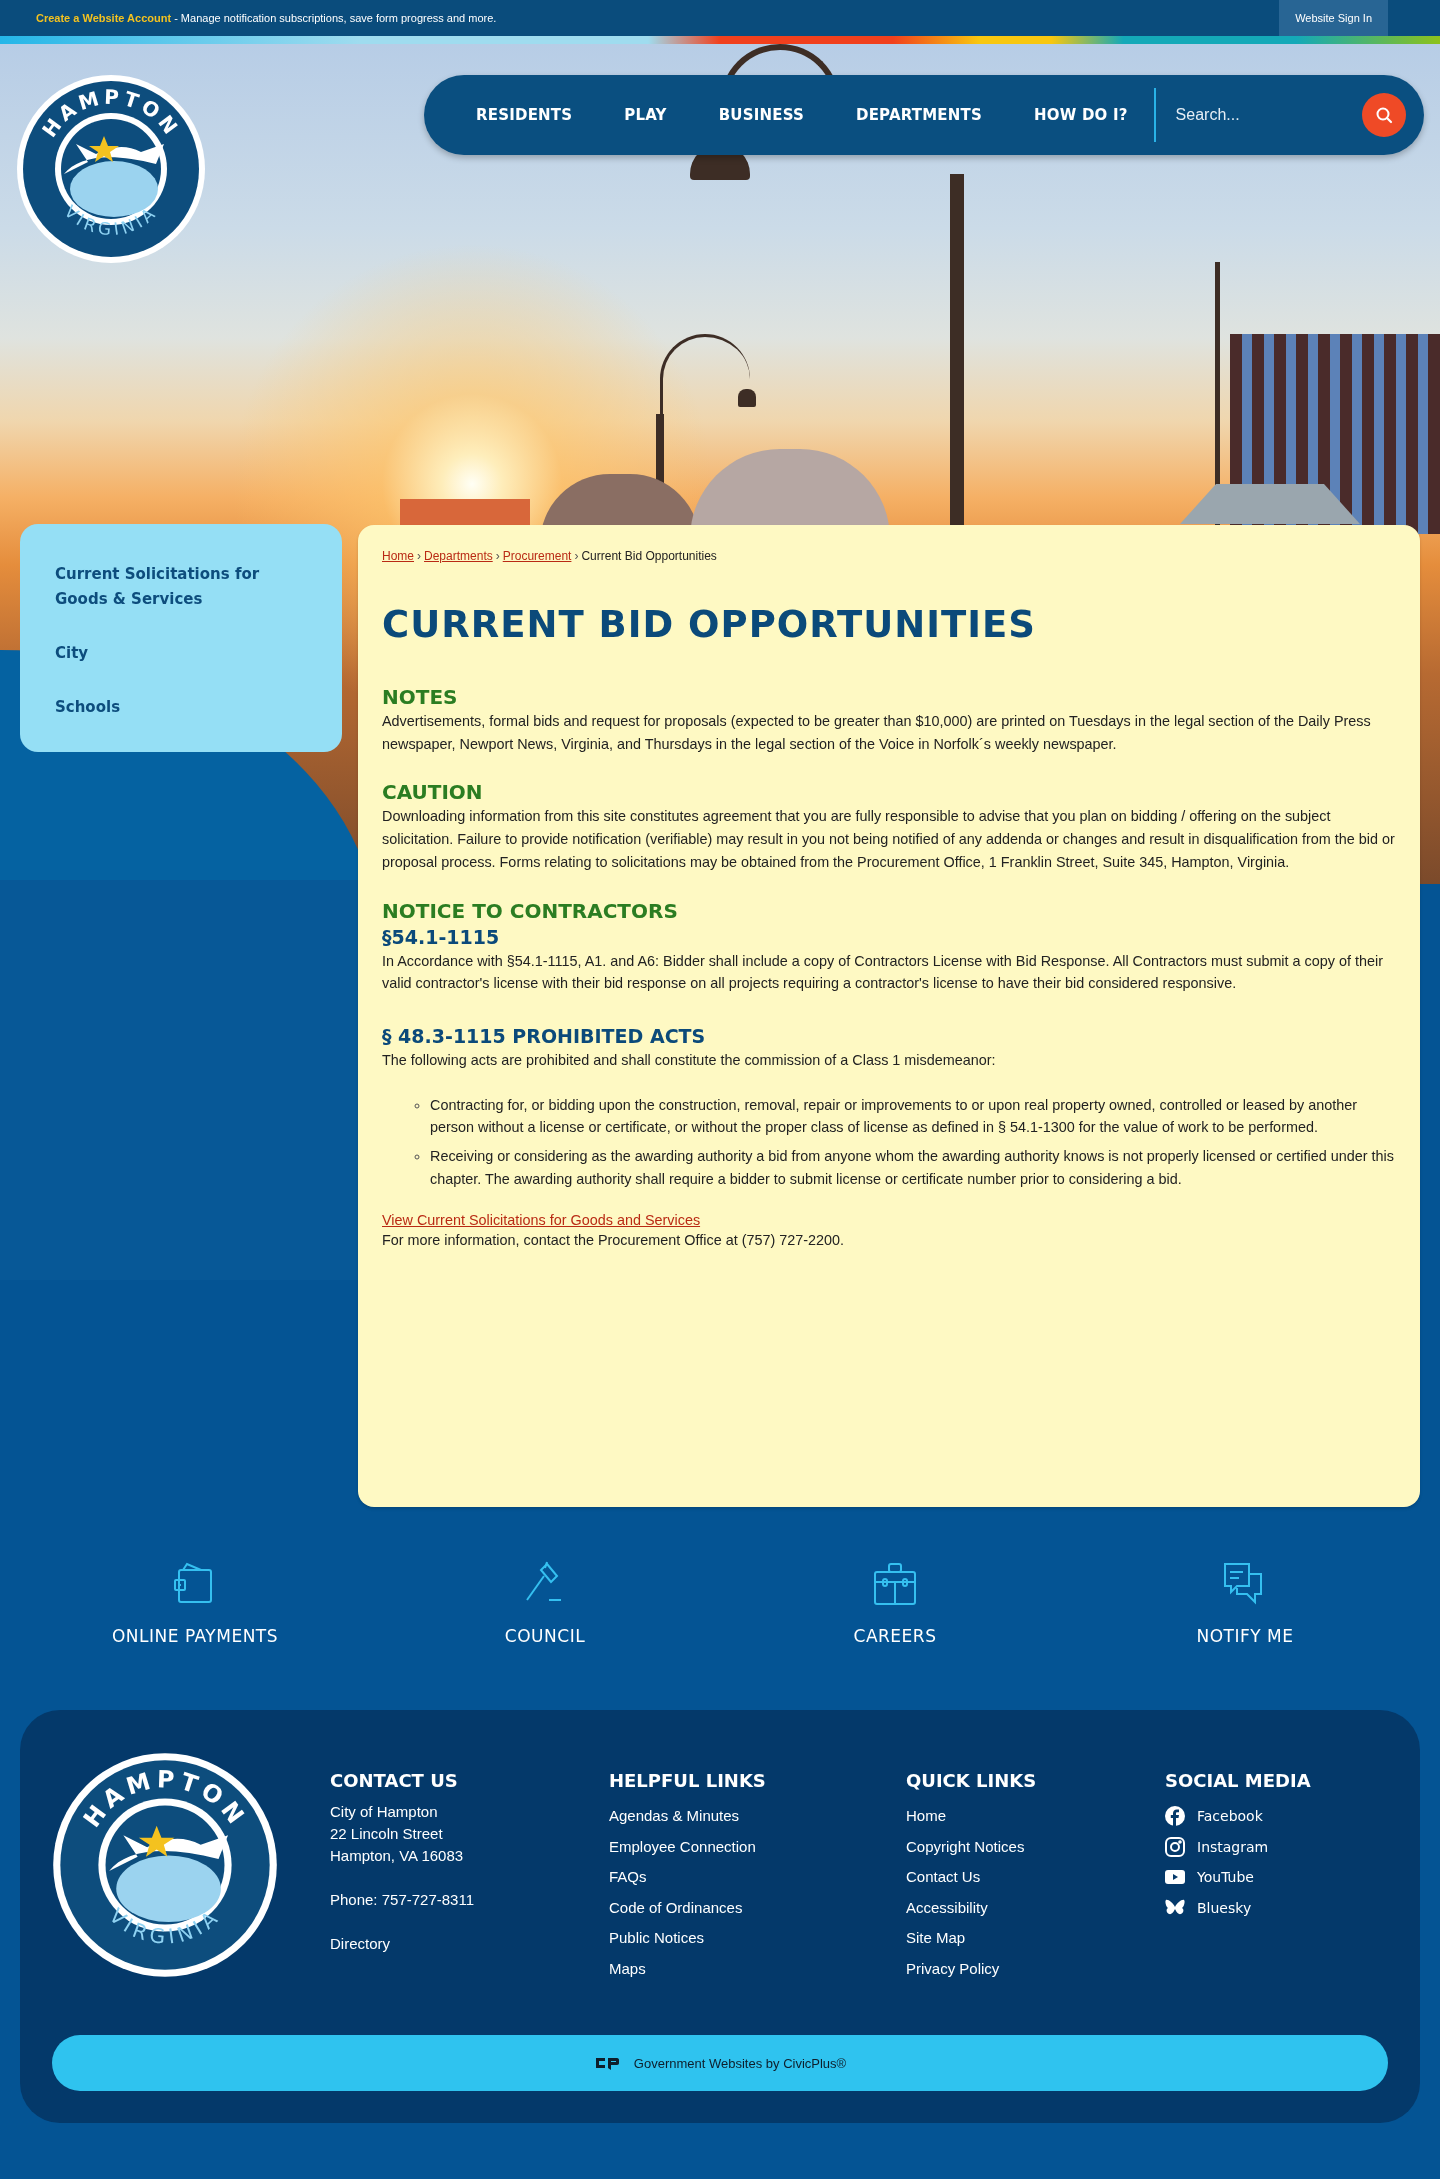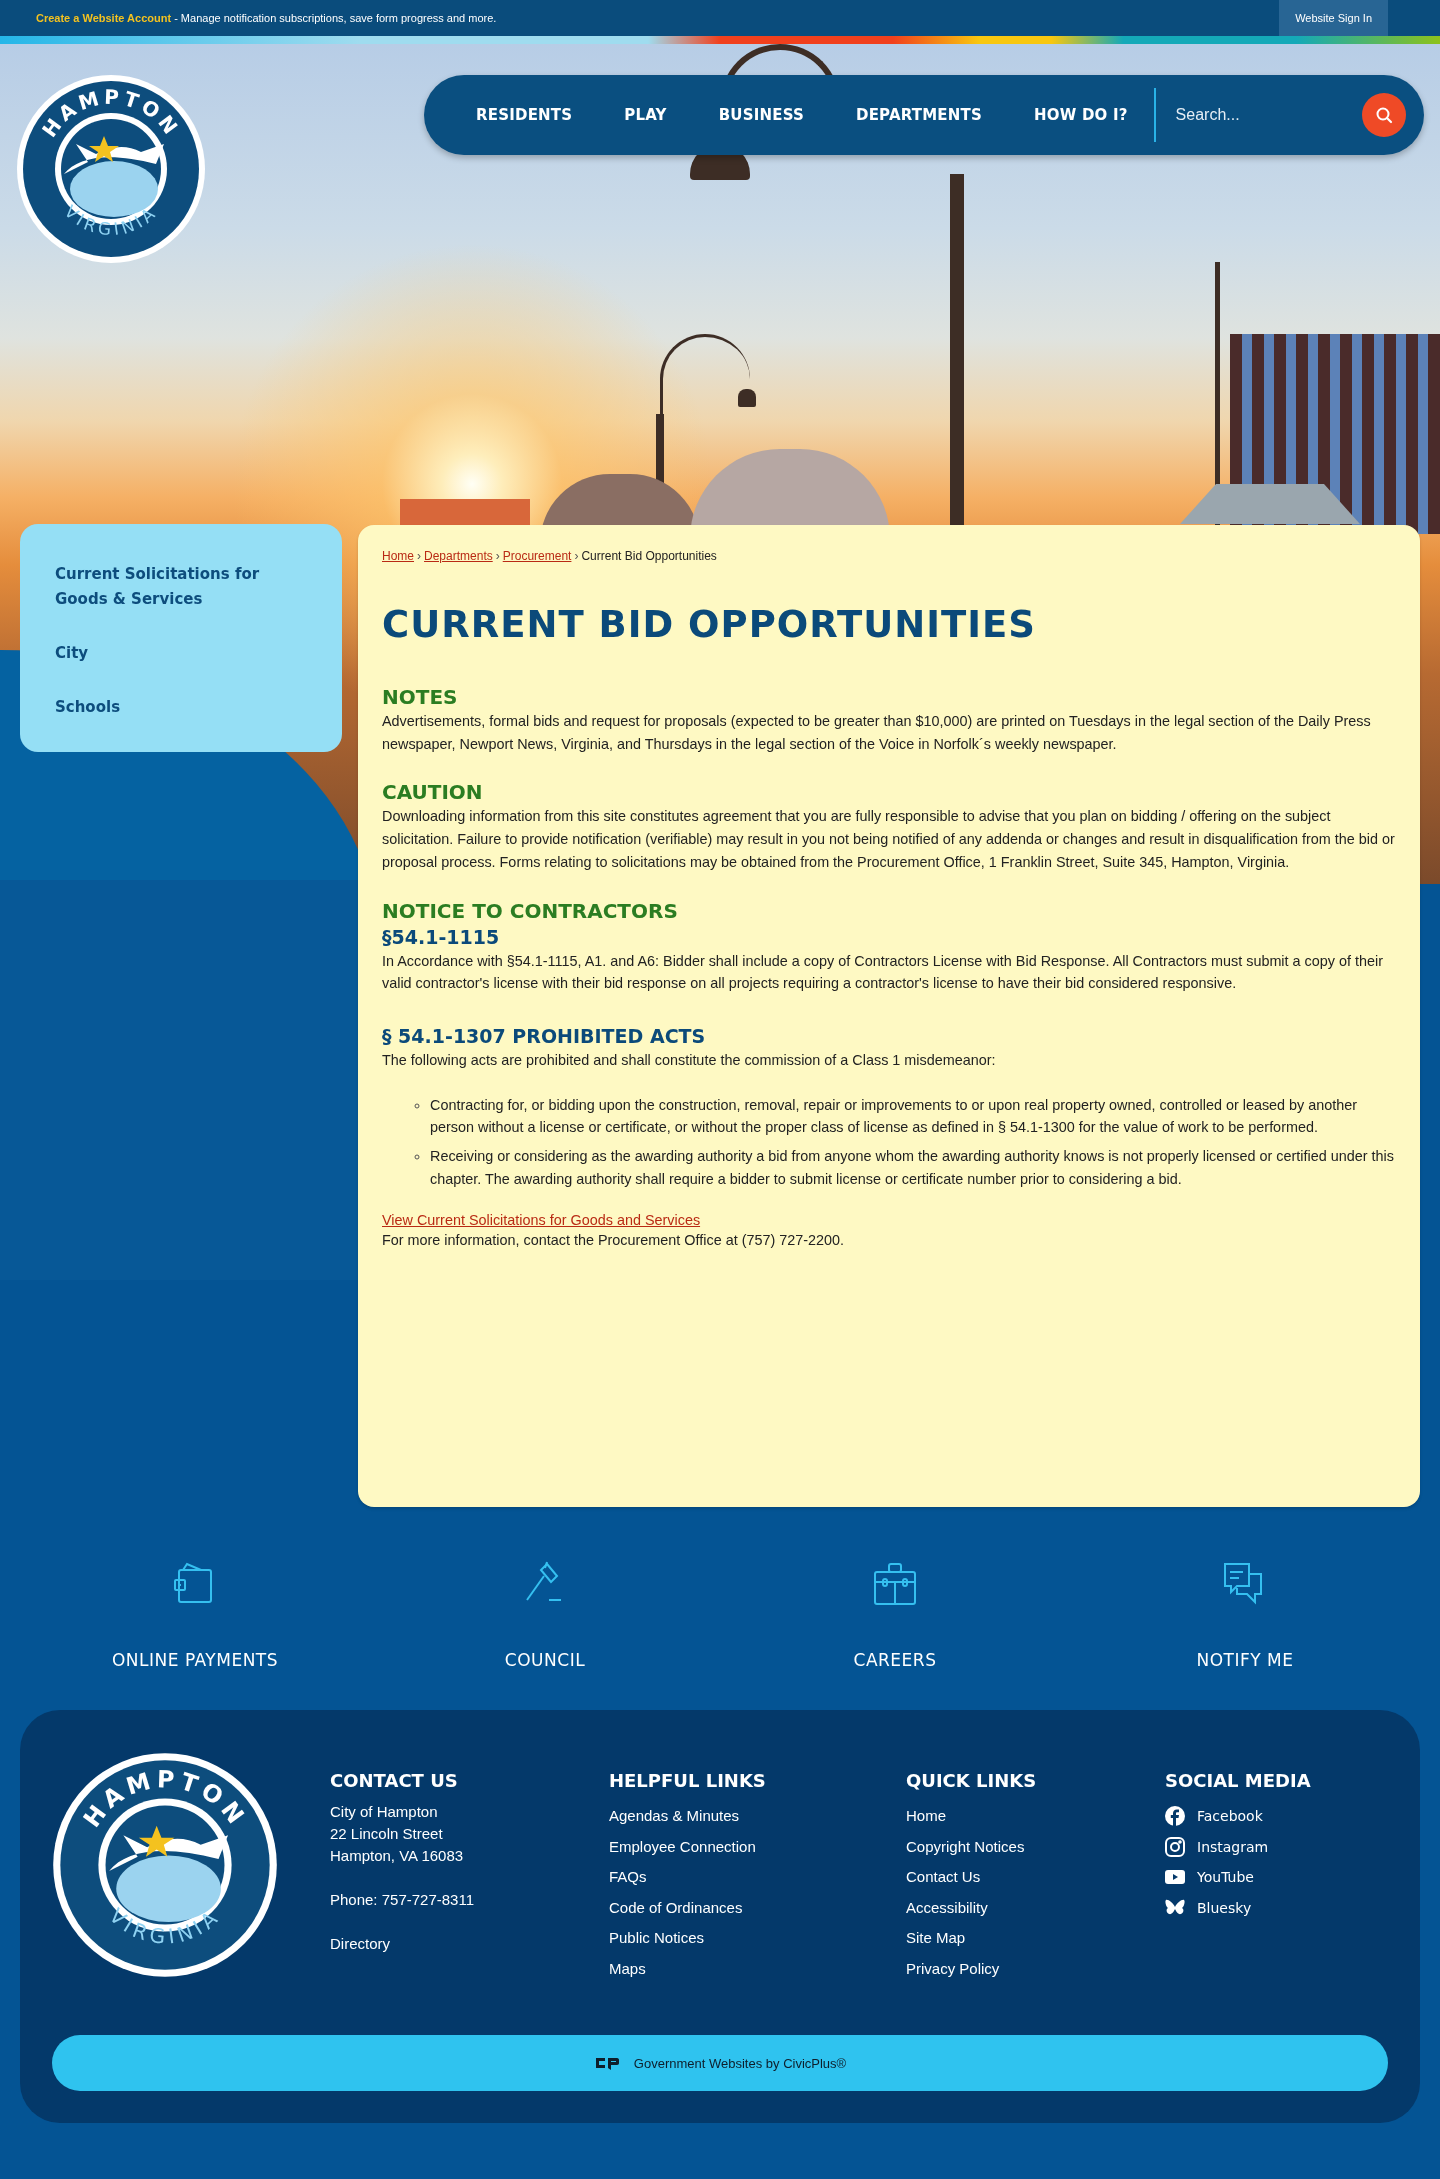--- a/index.html
+++ b/index.html
@@ -174,21 +174,21 @@
   }
   .sec-prohibited { margin-top: 28px; }
 
   
   .quick {
     position: absolute; top: 1560px; left: 0; width: 1440px;
     display: flex; z-index: 3;
   }
   .quick .q {
     width: 350px; display: flex; flex-direction: column; align-items: center;
-    text-decoration: none; color: #fff; gap: 24px;
+    text-decoration: none; color: #fff;
   }
   .quick .q:nth-child(1) { margin-left: 20px; }
   .quick .q span.label {
     font-family: "DejaVu Sans", sans-serif;
     font-size: 17px; letter-spacing: 0.5px;
     margin-top: 18px;
   }
 
   
   .footer {
@@ -308,21 +308,21 @@
   <h2 class="section-h first">NOTES</h2>
   <p>Advertisements, formal bids and request for proposals (expected to be greater than $10,000) are printed on Tuesdays in the legal section of the Daily Press newspaper, Newport News, Virginia, and Thursdays in the legal section of the Voice in Norfolk´s weekly newspaper.</p>
 
   <h2 class="section-h">CAUTION</h2>
   <p>Downloading information from this site constitutes agreement that you are fully responsible to advise that you plan on bidding / offering on the subject solicitation. Failure to provide notification (verifiable) may result in you not being notified of any addenda or changes and result in disqualification from the bid or proposal process. Forms relating to solicitations may be obtained from the Procurement Office, 1 Franklin Street, Suite 345, Hampton, Virginia.</p>
 
   <h2 class="section-h">NOTICE TO CONTRACTORS</h2>
   <h3 class="sub-h">§54.1-1115</h3>
   <p>In Accordance with §54.1-1115, A1. and A6: Bidder shall include a copy of Contractors License with Bid Response. All Contractors must submit a copy of their valid contractor's license with their bid response on all projects requiring a contractor's license to have their bid considered responsive.</p>
 
-  <h3 class="sub-h sec-prohibited">§ 54.1-1307 PROHIBITED ACTS</h3>
+  <h3 class="sub-h sec-prohibited">§ 48.3-1115 PROHIBITED ACTS</h3>
   <p>The following acts are prohibited and shall constitute the commission of a Class 1 misdemeanor:</p>
   <ul>
     <li>Contracting for, or bidding upon the construction, removal, repair or improvements to or upon real property owned, controlled or leased by another person without a license or certificate, or without the proper class of license as defined in § 54.1-1300 for the value of work to be performed.</li>
     <li>Receiving or considering as the awarding authority a bid from anyone whom the awarding authority knows is not properly licensed or certified under this chapter. The awarding authority shall require a bidder to submit license or certificate number prior to considering a bid.</li>
   </ul>
 
   <a href="#" class="view-link">View Current Solicitations for Goods and Services</a>
 
   <p>For more information, contact the Procurement Office at (757) 727-2200.</p>
 </main>

